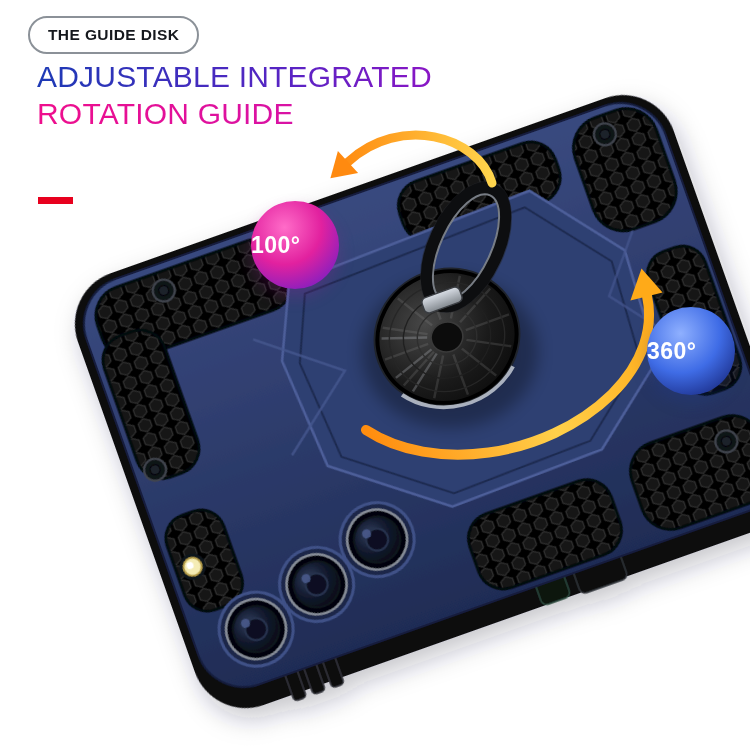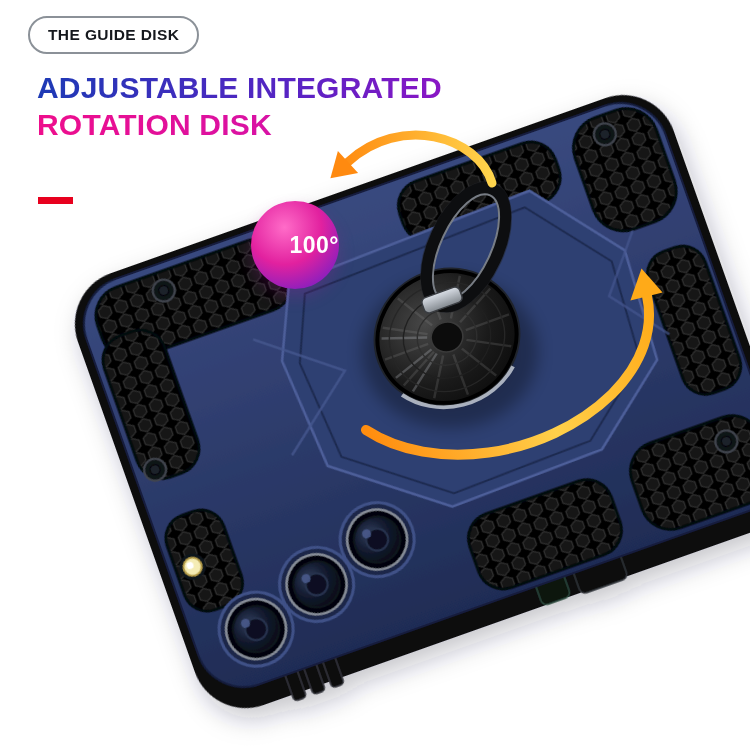--- a/index.html
+++ b/index.html
@@ -4,32 +4,32 @@
 <style>
   html,body{margin:0;padding:0;background:#fff;}
   body{width:750px;height:750px;overflow:hidden;font-family:"Liberation Sans",sans-serif;}
   .stage{position:relative;width:656px;height:750px;background:#ffffff;}
   svg.scene{position:absolute;left:0;top:0;}
 
   .pill{position:absolute;left:28px;top:16px;background:#fff;border:2.5px solid #8b9198;
         border-radius:26px;padding:8px 18px;font-size:15.5px;font-weight:bold;
         color:#15181d;letter-spacing:.4px;white-space:nowrap;}
 
-  .heading{position:absolute;left:37px;top:58px;font-weight:bold;font-size:30px;
-           line-height:1.24;letter-spacing:.2px;margin-top:11px;}
+  .heading{position:absolute;left:37px;top:58px;font-weight:normal;font-size:30px;
+           line-height:1.24;letter-spacing:.2px;}
   .heading .hl{width:max-content;background-clip:text;-webkit-background-clip:text;
                color:transparent;-webkit-text-fill-color:transparent;}
   .hl1{background-image:linear-gradient(90deg,#1d3ab5 0%,#5a23c4 65%,#8a16c5 100%);}
   .hl2{background-image:linear-gradient(90deg,#e01195 0%,#c415ae 60%,#9b18c4 100%);}
   .hl3{background-image:linear-gradient(90deg,#ee0e8c 0%,#d812a5 100%);}
 
   .dash{position:absolute;left:38px;top:197px;width:35px;height:7px;background:#e8001e;}
 
   .cbadge{position:absolute;width:88px;height:88px;border-radius:50%;display:flex;
-          align-items:center;justify-content:flex-end;color:#fff;font-size:23px;
+          align-items:center;justify-content:flex-start;color:#fff;font-size:23px;
           font-weight:bold;letter-spacing:.5px;}
   .b100{left:251px;top:201px;
         background:radial-gradient(circle at 38% 30%,#ff6cc8 0%,#e2219f 45%,#8a1fbe 80%,#6d23b2 100%);
         box-shadow:0 8px 16px rgba(160,30,150,.25);}
   .b360{left:647px;top:307px;
         background:radial-gradient(circle at 38% 30%,#8fb0ff 0%,#3f6ce6 48%,#1c2f8a 85%);
         box-shadow:0 8px 16px rgba(30,60,150,.25);}
 </style>
 </head>
 <body>
@@ -190,22 +190,25 @@
       <polygon points="641.5,268.6 662.6,292.6 630.4,300.4" fill="#ffaa18"></polygon>
     </g>
   </svg>
 
   <div class="pill">
     <span>THE GUIDE DISK</span>
   </div>
 
   <div class="heading">
     <div class="hl hl1">ADJUSTABLE INTEGRATED</div>
-    <div class="hl hl3">ROTATION DISK</div>
+    <div class="hl hl3">ROTATION GUIDE</div>
   </div>
 
   <div class="dash"></div>
 
   <div class="cbadge b100">
     <span>100°</span>
   </div>
+  <div class="cbadge b360">
+    <span>360°</span>
+  </div>
 
 </div>
 
 </body></html>

